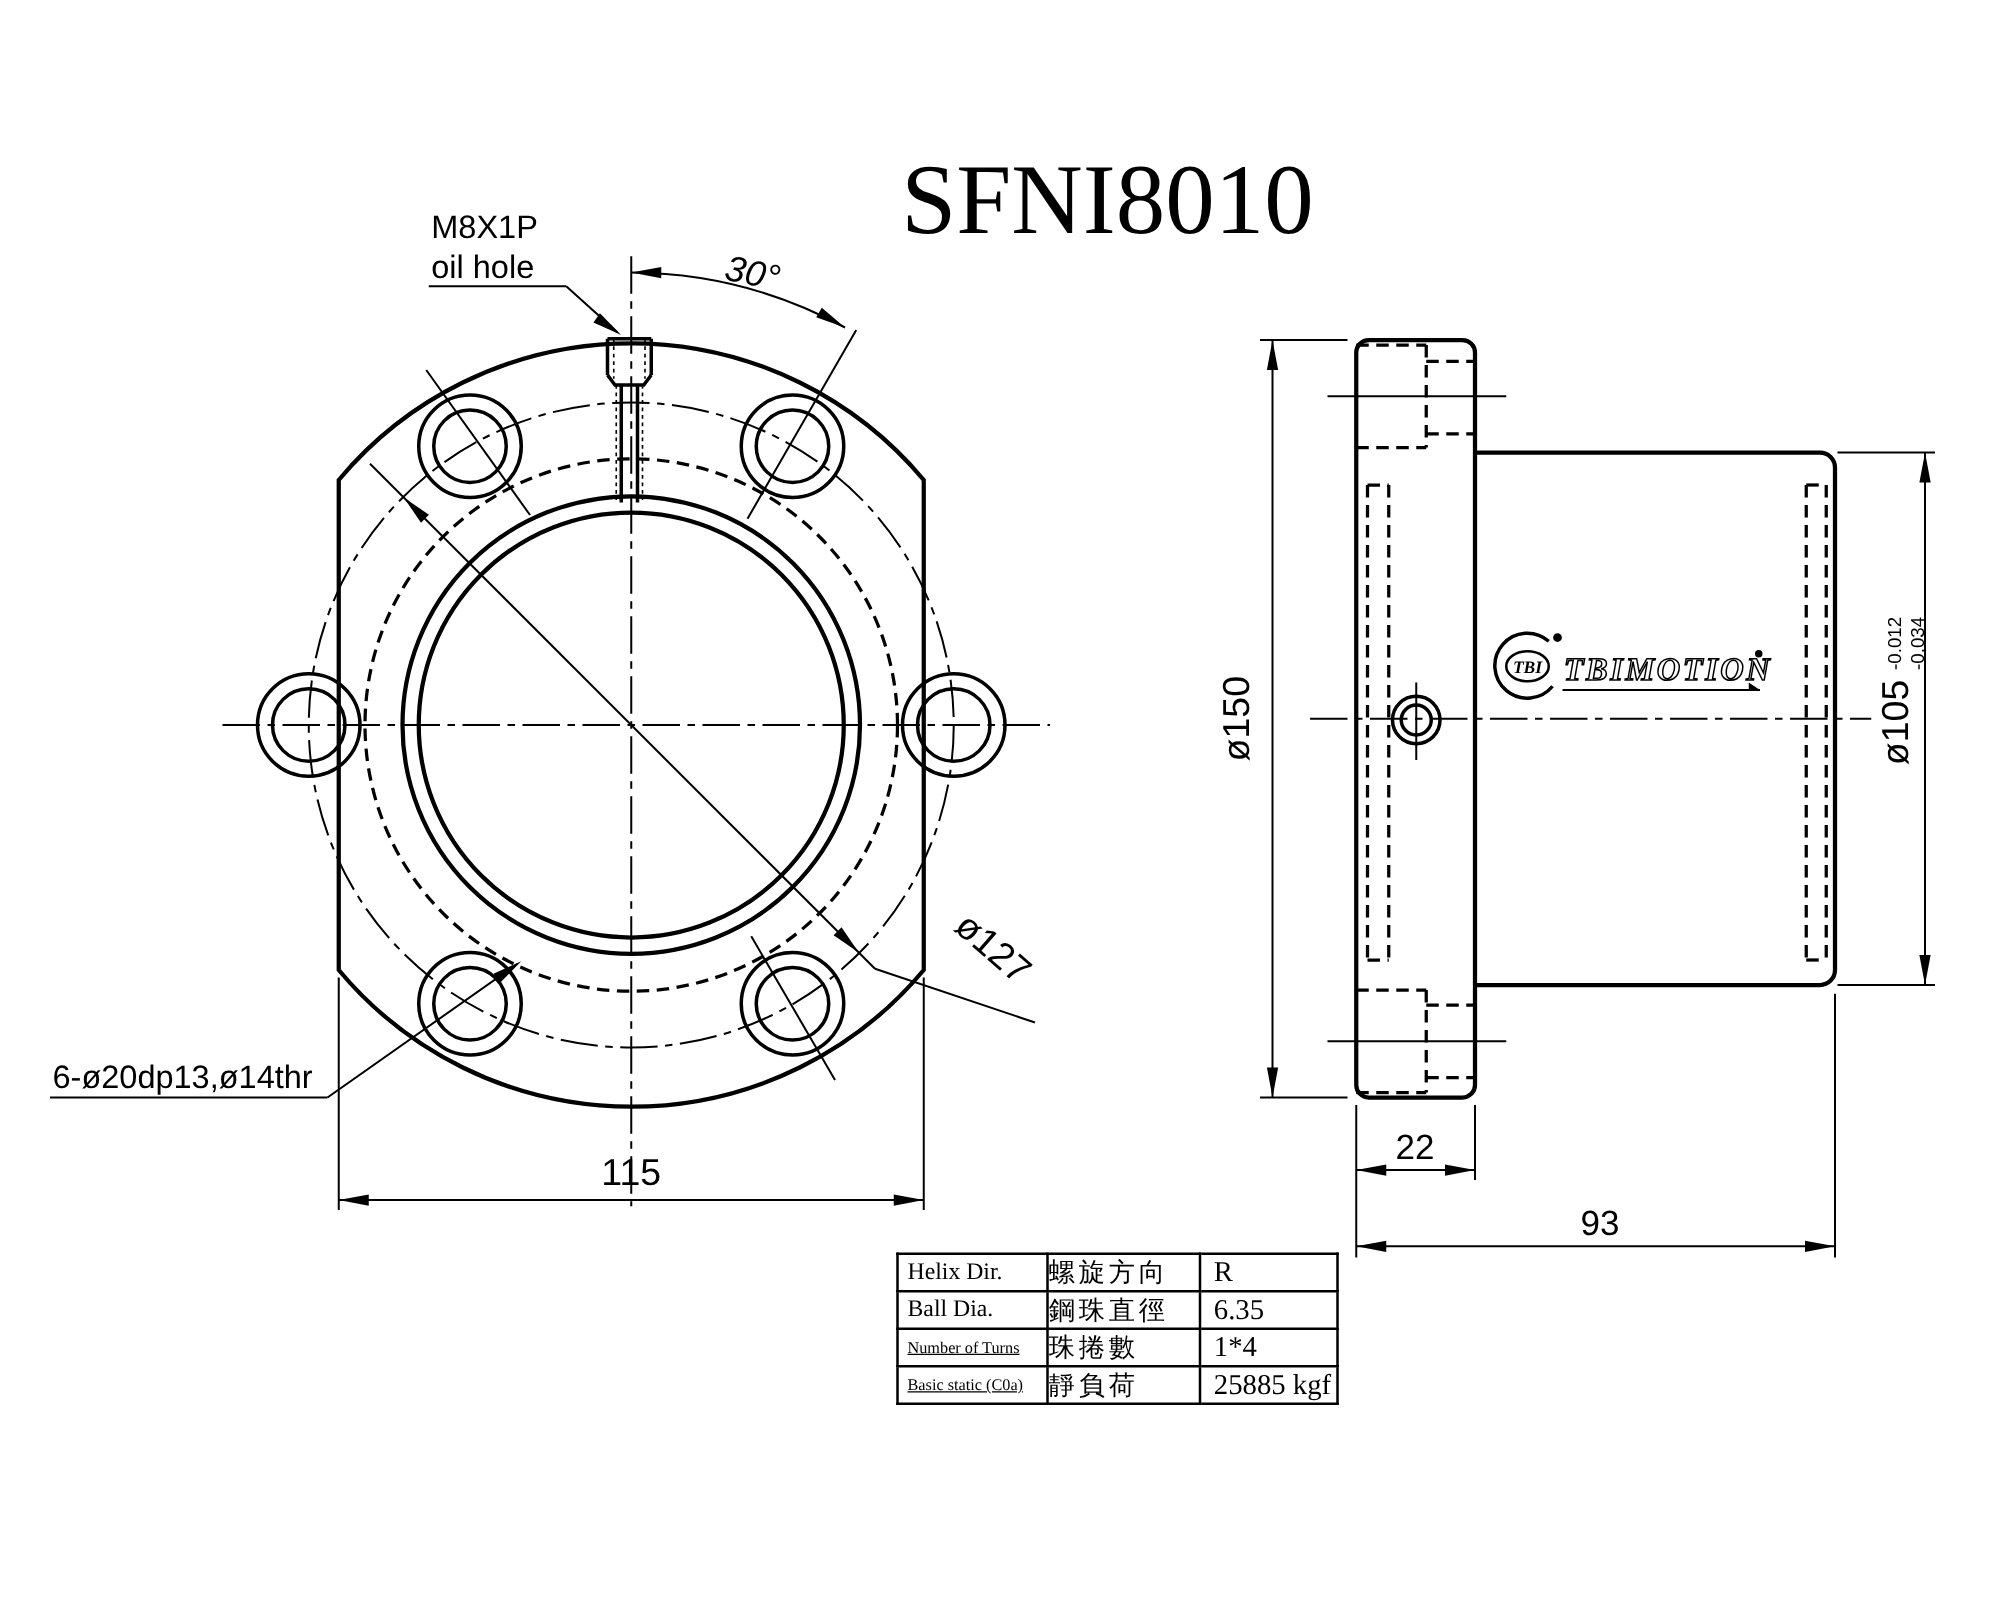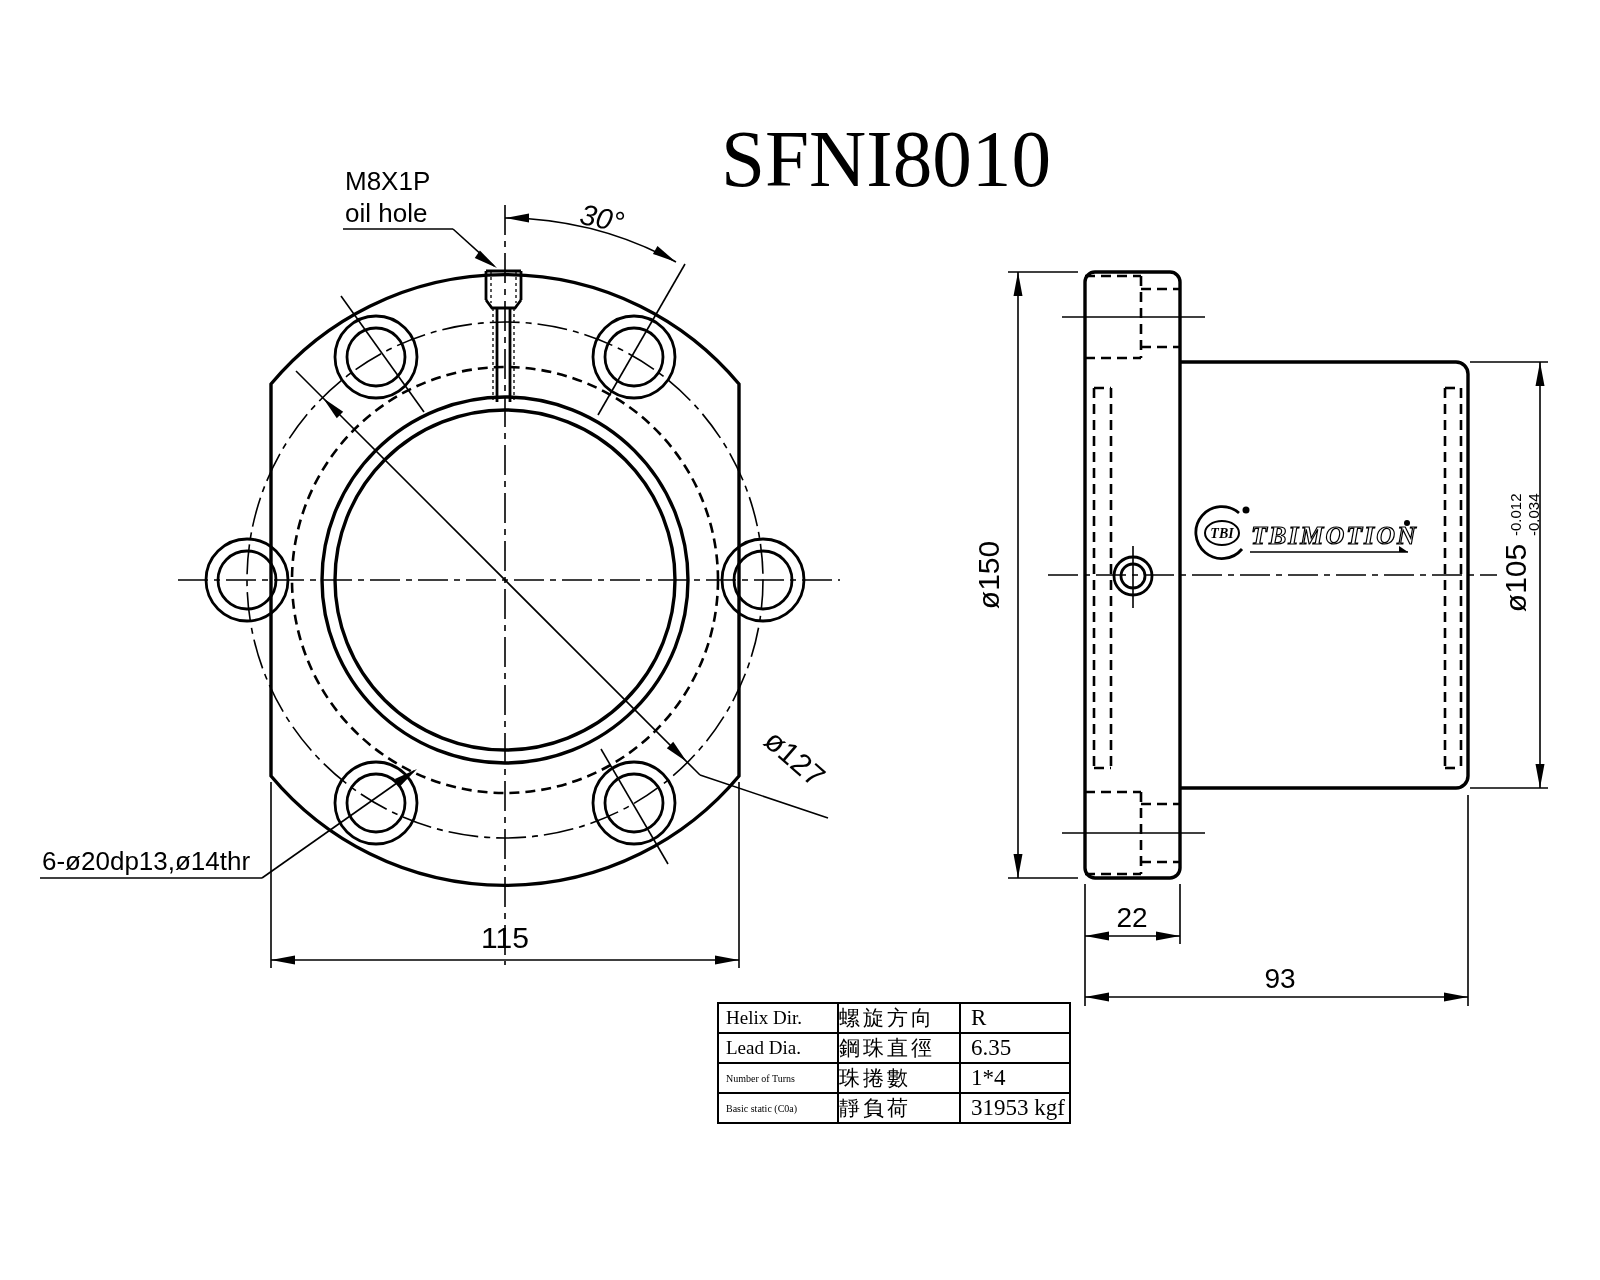--- a/index.html
+++ b/index.html
@@ -22,21 +22,21 @@
   .tol {font-family:"Liberation Sans",sans-serif;font-size:15px;}
   .logo-t{font-family:"Liberation Serif",serif;font-size:26px;font-style:italic;font-weight:bold;
           fill:#fff;stroke:#000;stroke-width:1.2;letter-spacing:2px;}
   .logo-b{font-family:"Liberation Serif",serif;font-size:14px;font-style:italic;font-weight:bold;}
   
   .spec{position:absolute;left:717px;top:1002px;border-collapse:collapse;
         table-layout:fixed;background:#fff;}
   .spec td{border:2px solid #000;height:26px;padding:0 0 0 7px;white-space:nowrap;
            overflow:visible;vertical-align:middle;}
   .spec td.c1{width:111px;font-family:"Liberation Serif",serif;font-size:19px;}
-  .spec td.c1.small{font-size:10px;}
+  .spec td.c1.small{font-size:13px;text-decoration:underline;}
   .spec td.c2{width:120px;font-size:21px;text-align:left;letter-spacing:3px;padding:0;}
   .spec td.c3{width:98px;font-family:"Liberation Serif",serif;font-size:23px;padding-left:10px;}
 </style>
 </head>
 <body>
 
 <div class="canvas">
 
 <svg width="1600" height="1280" viewBox="0 0 1600 1280">
   <defs>
@@ -238,30 +238,30 @@
 </svg>
 
 <table class="spec">
   <tbody>
     <tr>
       <td class="c1">Helix  Dir.</td>
       <td class="c2">螺旋方向</td>
       <td class="c3">R</td>
     </tr>
     <tr>
-      <td class="c1">Lead Dia.</td>
+      <td class="c1">Ball Dia.</td>
       <td class="c2">鋼珠直徑</td>
       <td class="c3">6.35</td>
     </tr>
     <tr>
       <td class="c1 small">Number of Turns</td>
       <td class="c2">珠捲數</td>
       <td class="c3">1*4</td>
     </tr>
     <tr>
       <td class="c1 small">Basic static (C0a)</td>
       <td class="c2">靜負荷</td>
-      <td class="c3">31953 kgf</td>
+      <td class="c3">25885 kgf</td>
     </tr>
   </tbody>
 </table>
 
 </div>
 
 </body></html>

